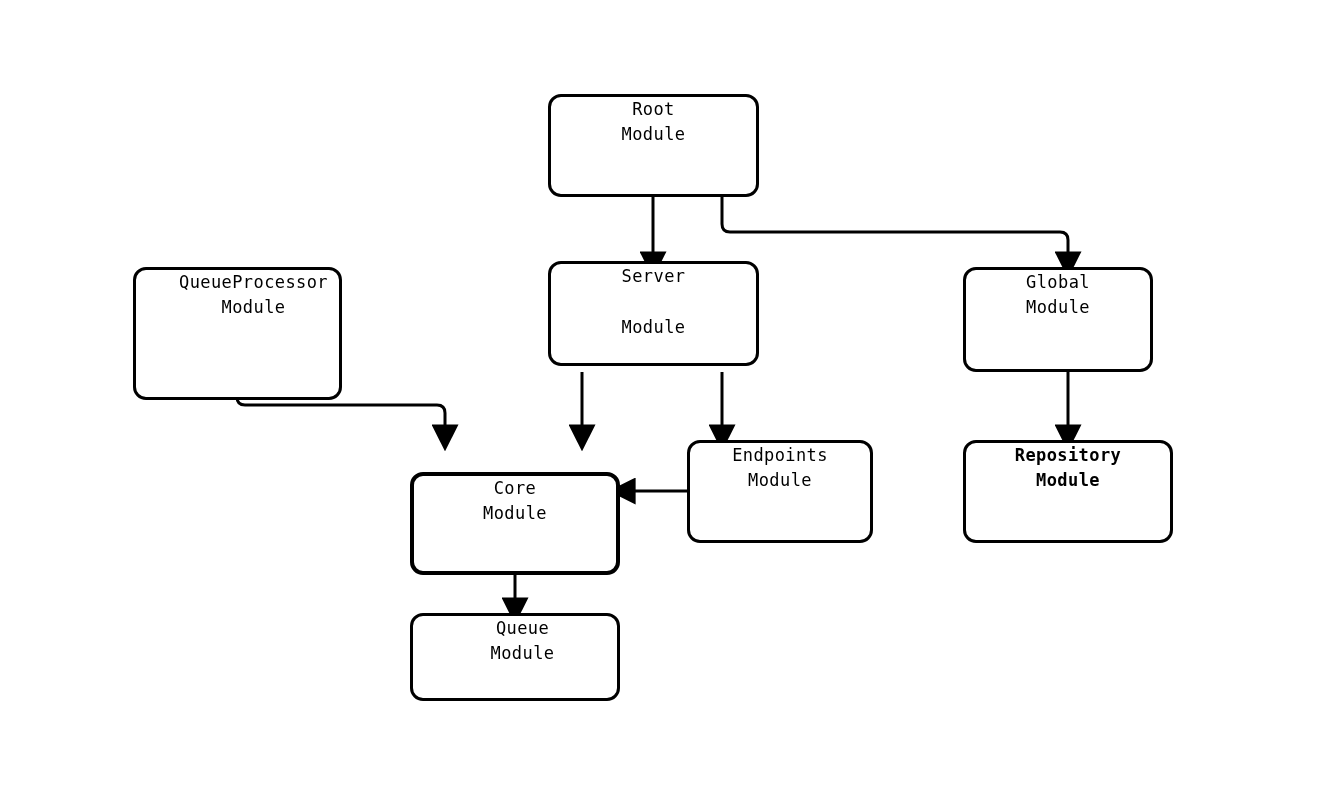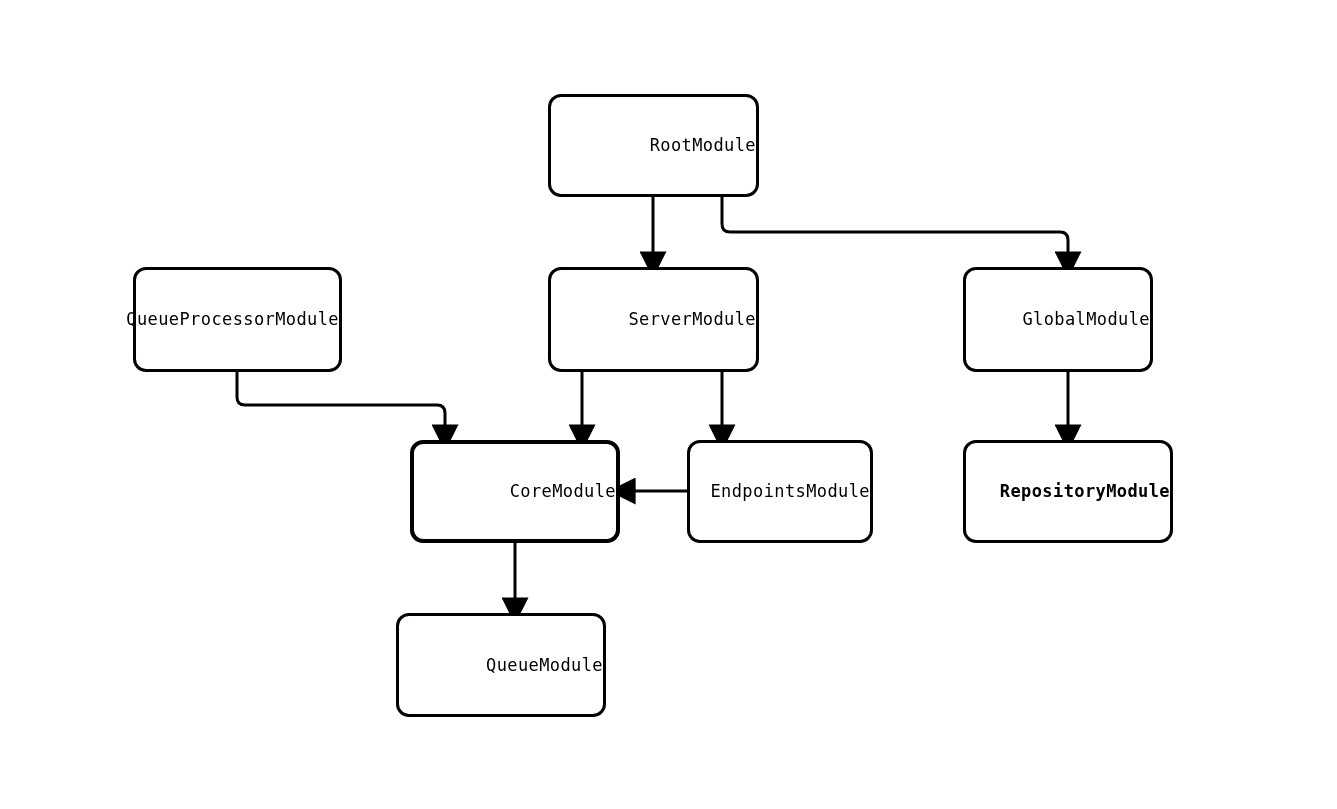--- a/index.html
+++ b/index.html
@@ -25,34 +25,36 @@
     left: 0;
     top: 0;
     width: 1337px;
     height: 809px;
     pointer-events: none;
   }
   .node {
     position: absolute;
     box-sizing: border-box;
     display: flex;
+    flex-direction: column;
     align-items: center;
-    justify-content: flex-end;
+    justify-content: flex-start;
     background: #ffffff;
     border: 3px solid #000000;
     border-radius: 13px;
     color: #000000;
     text-align: center;
     line-height: 1.45;
     font-size: 17px;
     letter-spacing: 0.4px;
     z-index: 2;
   }
   .node.thick {
     border-width: 4px;
+    margin-top: 32px;
   }
   .node-line {
     display: block;
     white-space: pre;
   }
 </style>
 </head>
 <body>
 
 <div id="diagram-canvas">
@@ -73,26 +75,26 @@
         <path d="M 687 491 L 632 491" marker-end="url(#arrowhead)"></path>
         <path d="M 515 543 L 515 601" marker-end="url(#arrowhead)"></path>
       </g>
   </svg>
 
   <div class="node" style="left: 548px; top: 94px; width: 211px; height: 103px;">
     <span class="node-line">Root</span>
     <span class="node-line">Module</span>
   </div>
 
-  <div class="node" style="left: 133px; top: 267px; width: 209px; height: 105px; padding-left: 32px;">
+  <div class="node" style="left: 133px; top: 267px; width: 209px; height: 133px; padding-left: 32px;">
     <span class="node-line">QueueProcessor</span>
     <span class="node-line">Module</span>
   </div>
 
-  <div class="node" style="left: 548px; top: 267px; width: 211px; height: 105px;">
+  <div class="node" style="left: 548px; top: 261px; width: 211px; height: 105px; gap: 26px;">
     <span class="node-line">Server</span>
     <span class="node-line">Module</span>
   </div>
 
   <div class="node" style="left: 963px; top: 267px; width: 190px; height: 105px;">
     <span class="node-line">Global</span>
     <span class="node-line">Module</span>
   </div>
 
   <div class="node thick" style="left: 410px; top: 440px; width: 210px; height: 103px;">
@@ -103,18 +105,18 @@
   <div class="node" style="left: 687px; top: 440px; width: 186px; height: 103px;">
     <span class="node-line">Endpoints</span>
     <span class="node-line">Module</span>
   </div>
 
   <div class="node" style="left: 963px; top: 440px; width: 210px; height: 103px; font-weight: bold;">
     <span class="node-line">Repository</span>
     <span class="node-line">Module</span>
   </div>
 
-  <div class="node" style="left: 396px; top: 613px; width: 210px; height: 104px; padding-left: 15px;">
+  <div class="node" style="left: 410px; top: 613px; width: 210px; height: 88px; padding-left: 15px;">
     <span class="node-line">Queue</span>
     <span class="node-line">Module</span>
   </div>
 
 </div>
 
 </body></html>

